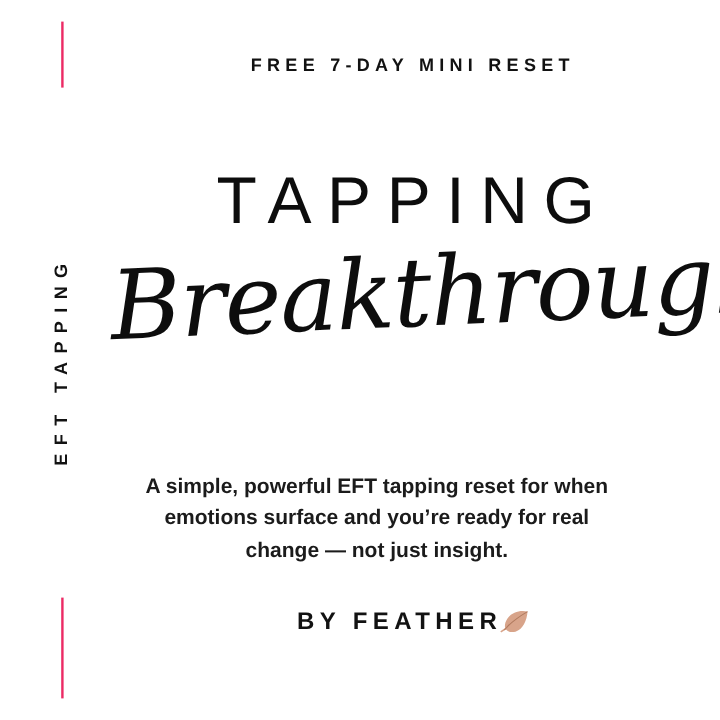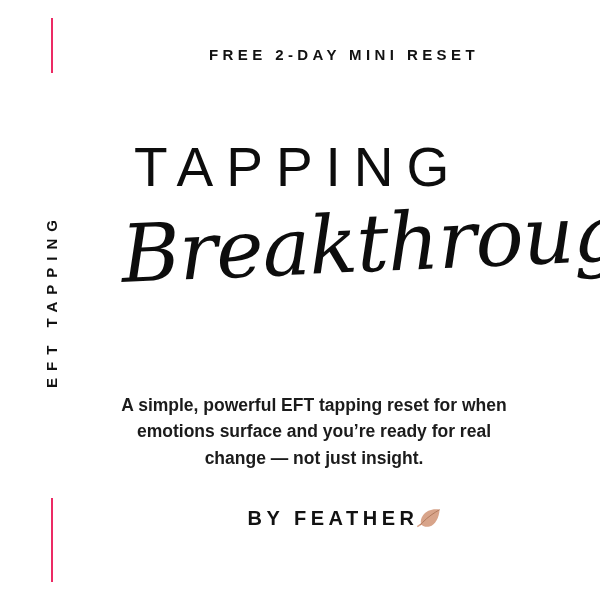--- a/index.html
+++ b/index.html
@@ -71,23 +71,24 @@
     font-family: "Liberation Sans", sans-serif;
     font-size: 15px;
     font-weight: 700;
     letter-spacing: 4.4px;
     color: #121212;
   }
 
   
   .title-block {
     position: absolute;
-    left: 121px;
+    left: 92px;
     right: 16px;
     top: 140px;
+    text-align: center;
   }
   .title-main {
     font-family: "Liberation Sans", sans-serif;
     font-size: 55px;
     font-weight: 400;
     letter-spacing: 13px;
     color: #0d0d0d;
     line-height: 1;
     text-indent: 13px;
   }
@@ -151,21 +152,21 @@
 
 <div class="poster">
 
   <div class="accent-rule top"></div>
   <div class="accent-rule bottom"></div>
 
   <div class="side-label">
     <span>EFT TAPPING</span>
   </div>
 
-  <div class="eyebrow">FREE 2-DAY MINI RESET</div>
+  <div class="eyebrow">FREE 7-DAY MINI RESET</div>
 
   <div class="title-block">
     <div class="title-main">TAPPING</div>
     <div class="title-script">Breakthrough</div>
   </div>
 
   <div class="description">A simple, powerful EFT tapping reset for when emotions surface and you’re ready for real change — not just insight.</div>
 
   <div class="byline">
     <span class="byline-text">BY FEATHER</span>

